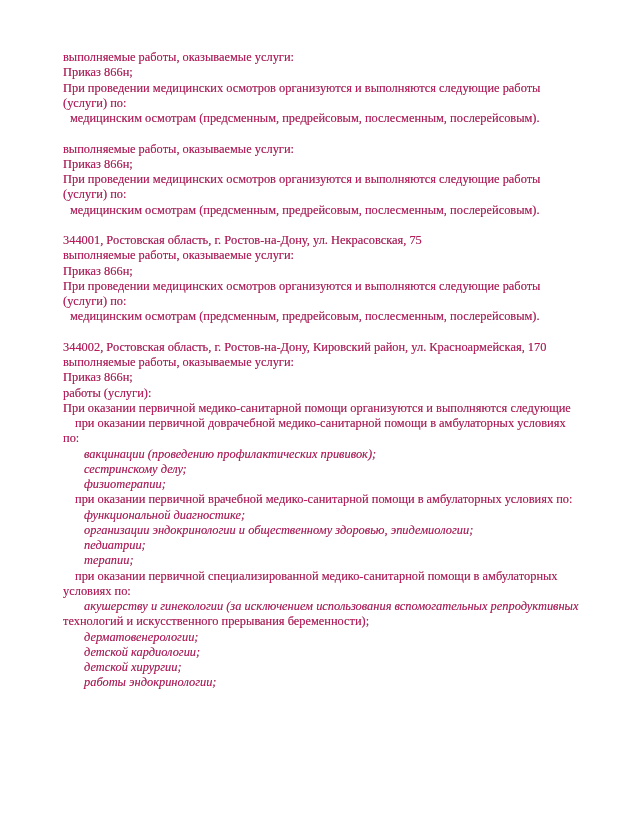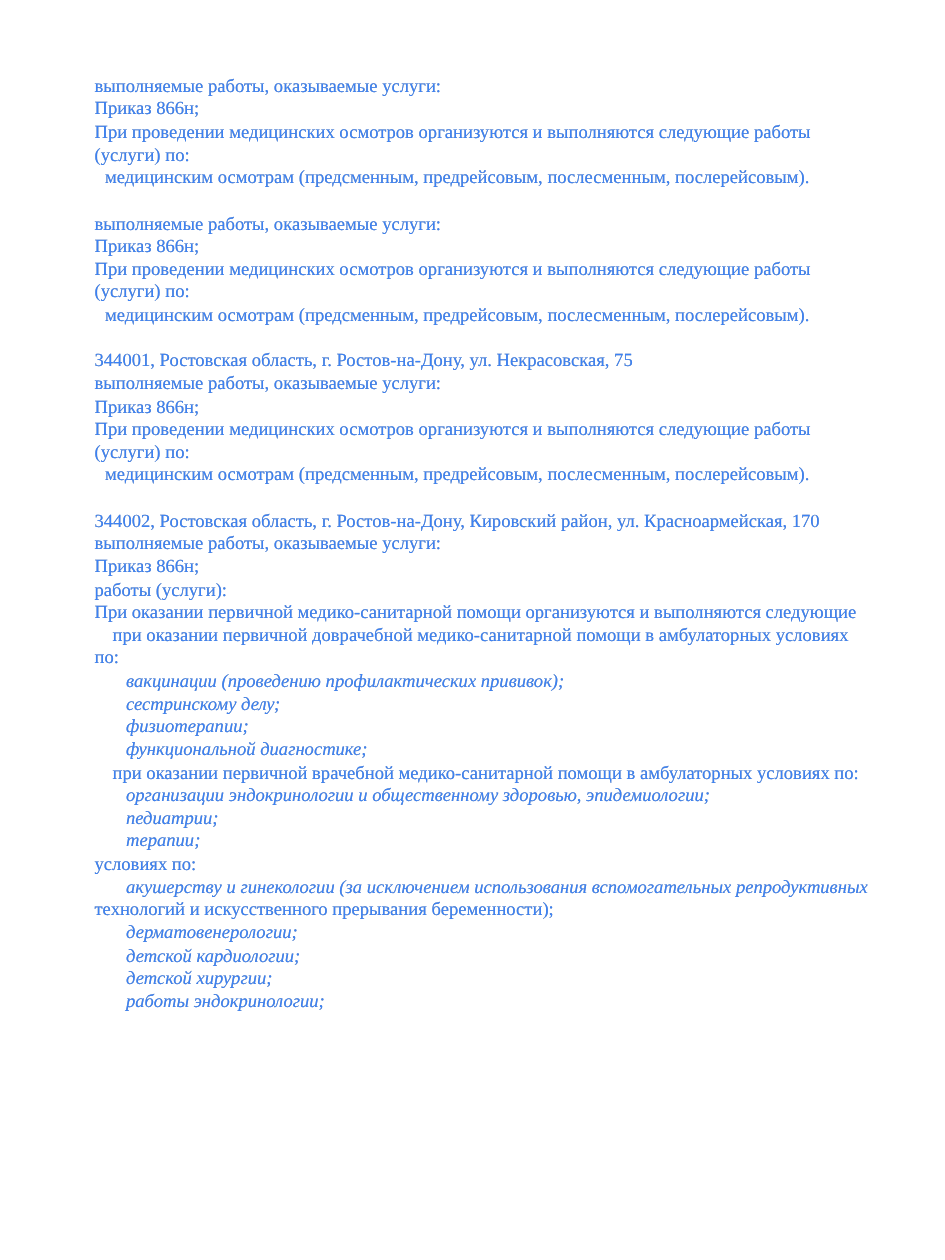--- a/index.html
+++ b/index.html
@@ -34,21 +34,21 @@
   .i2 { padding-left: 12px; }
   .i3 { padding-left: 21px; font-style: italic; }
   .section-gap {
     height: 15.25px;
   }
 </style>
 </head>
 <body>
 
 <div class="page">
-  <div class="content" id="doc-content" style="color: #3b82f6;">
+  <div class="content" id="doc-content" style="color: #be185d;">
       <div class="line i0">выполняемые работы, оказываемые услуги:</div>
       <div class="line i0">Приказ 866н;</div>
       <div class="line i0">При проведении медицинских осмотров организуются и выполняются следующие работы</div>
       <div class="line i0">(услуги) по:</div>
       <div class="line i1">медицинским осмотрам (предсменным, предрейсовым, послесменным, послерейсовым).</div>
       <div class="section-gap"></div>
       <div class="line i0">выполняемые работы, оказываемые услуги:</div>
       <div class="line i0">Приказ 866н;</div>
       <div class="line i0">При проведении медицинских осмотров организуются и выполняются следующие работы</div>
       <div class="line i0">(услуги) по:</div>
@@ -64,25 +64,26 @@
       <div class="line i0">344002, Ростовская область, г. Ростов-на-Дону, Кировский район, ул. Красноармейская, 170</div>
       <div class="line i0">выполняемые работы, оказываемые услуги:</div>
       <div class="line i0">Приказ 866н;</div>
       <div class="line i0">работы (услуги):</div>
       <div class="line i0">При оказании первичной медико-санитарной помощи организуются и выполняются следующие</div>
       <div class="line i2">при оказании первичной доврачебной медико-санитарной помощи в амбулаторных условиях</div>
       <div class="line i0">по:</div>
       <div class="line i3">вакцинации (проведению профилактических прививок);</div>
       <div class="line i3">сестринскому делу;</div>
       <div class="line i3">физиотерапии;</div>
+      <div class="line i2">при оказании первичной врачебной медико-санитарной помощи в амбулаторных условиях по:</div>
       <div class="line i3">функциональной диагностике;</div>
-      <div class="line i2">при оказании первичной врачебной медико-санитарной помощи в амбулаторных условиях по:</div>
       <div class="line i3">организации эндокринологии и общественному здоровью, эпидемиологии;</div>
       <div class="line i3">педиатрии;</div>
       <div class="line i3">терапии;</div>
+      <div class="line i2">при оказании первичной специализированной медико-санитарной помощи в амбулаторных</div>
       <div class="line i0">условиях по:</div>
       <div class="line i3">акушерству и гинекологии (за исключением использования вспомогательных репродуктивных</div>
       <div class="line i0">технологий и искусственного прерывания беременности);</div>
       <div class="line i3">дерматовенерологии;</div>
       <div class="line i3">детской кардиологии;</div>
       <div class="line i3">детской хирургии;</div>
       <div class="line i3">работы эндокринологии;</div>
     </div>
 </div>
 

